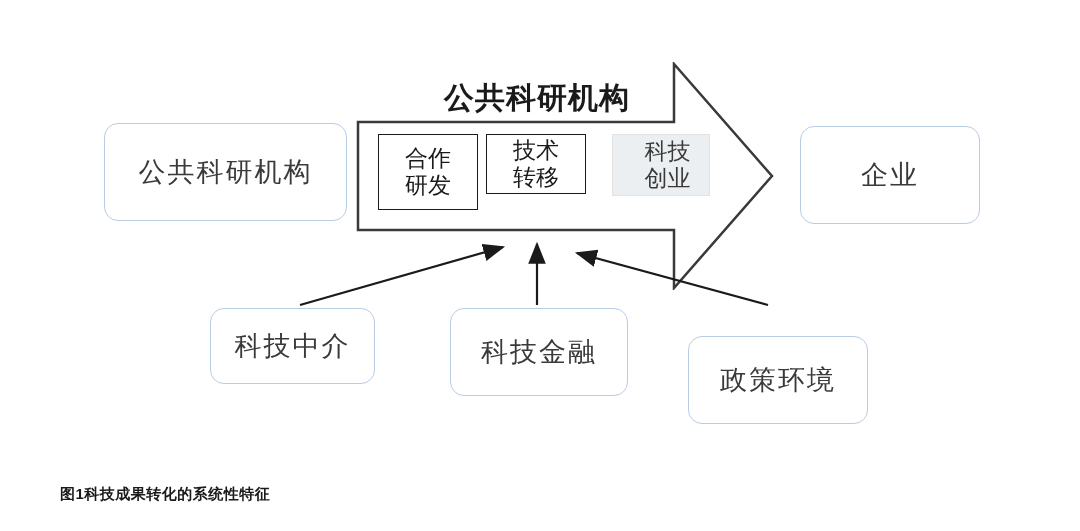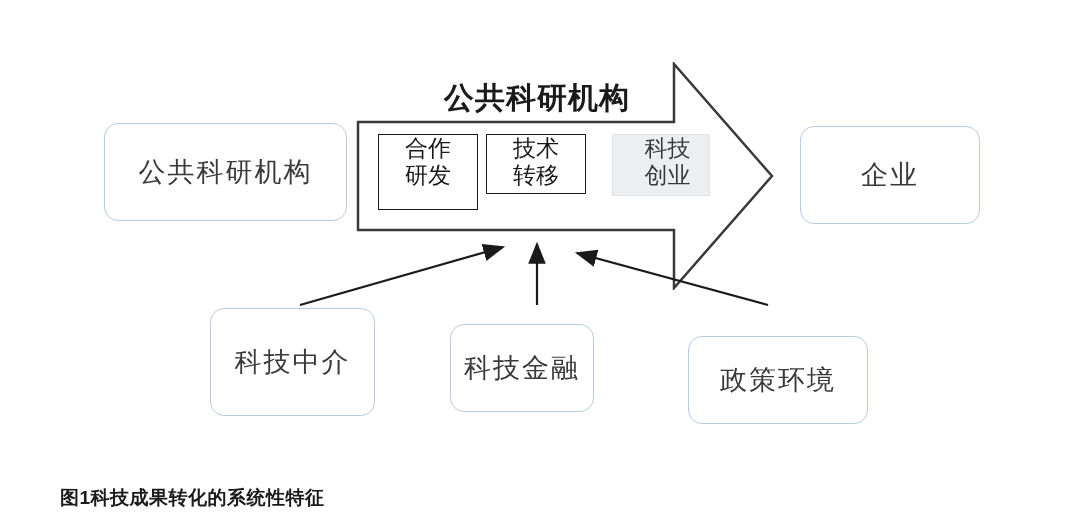--- a/index.html
+++ b/index.html
@@ -29,22 +29,22 @@
     align-items: center;
     justify-content: center;
     color: #3a3a3a;
     font-size: 27px;
     letter-spacing: 2px;
     white-space: nowrap;
   }
 
   #box-public   { left: 104px; top: 123px;  width: 243px; height: 98px; }
   #box-company  { left: 800px; top: 126px;  width: 180px; height: 98px; }
-  #box-agency   { left: 210px; top: 308px;  width: 165px; height: 108px; }
-  #box-finance  { left: 450px; top: 308px;  width: 144px; height: 88px; margin-top: 16px; }
+  #box-agency   { left: 210px; top: 308px;  width: 165px; height: 76px; }
+  #box-finance  { left: 450px; top: 308px;  width: 178px; height: 88px; }
   #box-policy   { left: 688px; top: 308px;  width: 180px; height: 88px; margin-top: 28px; }
 
   
   #big-arrow {
     position: absolute;
     left: 356px;
     top: 62px;
     width: 420px;
     height: 228px;
   }
@@ -61,20 +61,21 @@
     white-space: nowrap;
   }
 
   
   .sbox {
     position: absolute;
     box-sizing: border-box;
     display: flex;
     flex-direction: column;
     align-items: center;
+    justify-content: center;
     font-size: 23px;
     line-height: 1.18;
     color: #1a1a1a;
     white-space: nowrap;
   }
   .sbox.outlined {
     border: 1.5px solid #1a1a1a;
     background: #ffffff;
   }
   .sbox.shaded {
@@ -94,21 +95,21 @@
     width: 1080px;
     height: 531px;
     pointer-events: none;
   }
 
   
   #caption {
     position: absolute;
     left: 60px;
     top: 485px;
-    font-size: 19px;
+    font-size: 15px;
     font-weight: bold;
     color: #1a1a1a;
     letter-spacing: 0.5px;
     white-space: nowrap;
   }
 </style>
 </head>
 <body>
 
 <div id="canvas">

